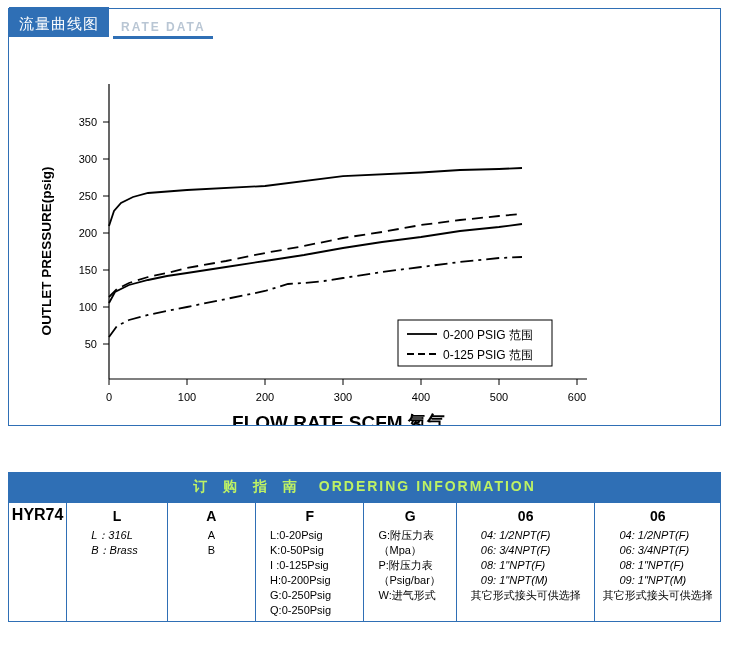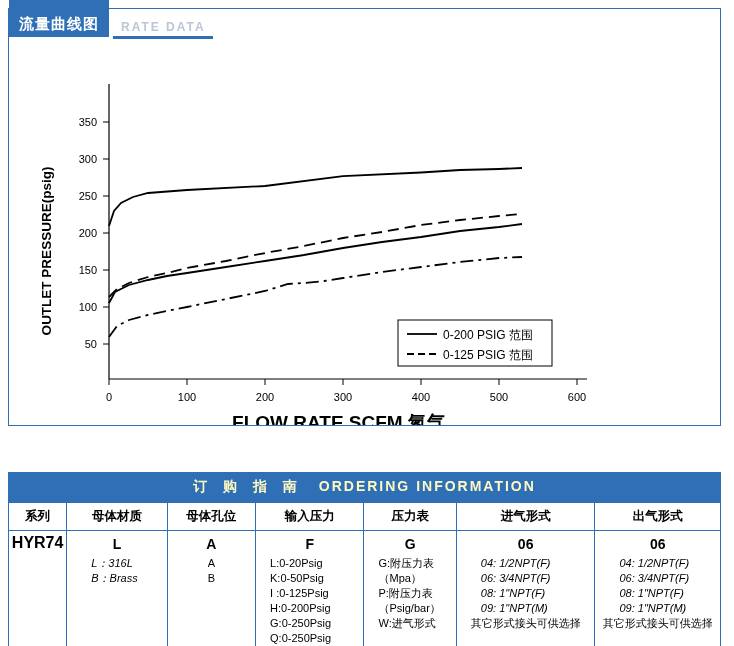--- a/index.html
+++ b/index.html
@@ -2,30 +2,30 @@
 <html><head>
 <meta charset="utf-8">
 <style>
   html,body{margin:0;padding:0;background:#ffffff;}
   body{width:734px;height:646px;font-family:"Liberation Sans",sans-serif;color:#000;}
   .page{position:relative;width:734px;height:646px;overflow:hidden;}
 
   
   .chart-panel{position:absolute;left:8px;top:8px;width:713px;height:418px;border:1px solid #2f6fb5;box-sizing:border-box;}
   .panel-head{position:absolute;left:0;top:0;height:28px;display:flex;align-items:flex-end;}
-  .panel-title{background:#2f6fb5;color:#ffffff;font-size:15px;font-weight:bold;padding:16px 10px 4px 10px;line-height:18px;letter-spacing:1px;}
+  .panel-title{background:#2f6fb5;color:#ffffff;font-size:15px;font-weight:normal;padding:8px 10px 4px 10px;line-height:18px;letter-spacing:1px;}
   .panel-title-en{color:#b9c6d4;font-size:12px;letter-spacing:2px;font-weight:bold;padding:0 0 3px 12px;}
   .head-underline{position:absolute;left:104px;top:27px;width:100px;height:3px;background:#2f6fb5;}
 
   .chart-area{position:absolute;left:0;top:30px;width:711px;height:386px;}
   svg{display:block;}
 
   
   .order-wrap{position:absolute;left:8px;top:472px;width:713px;}
-  .order-head{background:#2f6fb5;color:#fef9c3;text-align:center;font-size:14px;font-weight:bold;letter-spacing:2px;padding:5px 0 6px 0;border:1px solid #2f6fb5;border-bottom:none;box-sizing:border-box;}
+  .order-head{background:#2f6fb5;color:#bef264;text-align:center;font-size:14px;font-weight:bold;letter-spacing:2px;padding:5px 0 6px 0;border:1px solid #2f6fb5;border-bottom:none;box-sizing:border-box;}
   .order-head .cn{letter-spacing:6px;}
   .order-head .en{letter-spacing:2px;margin-left:16px;}
   table.order{border-collapse:collapse;width:713px;table-layout:fixed;}
   table.order td{border:1px solid #2f6fb5;vertical-align:top;padding:3px 2px;font-size:11px;text-align:center;}
   table.order tr.hdr td{font-size:12.5px;font-weight:bold;padding:5px 2px;vertical-align:middle;}
   .col-series{width:58px;}
   .col-mat{width:100px;}
   .col-hole{width:88px;}
   .col-in{width:108px;}
   .col-gauge{width:92px;}
@@ -125,29 +125,20 @@
       <colgroup>
         <col class="col-series">
           <col class="col-mat">
           <col class="col-hole">
           <col class="col-in">
         <col class="col-gauge">
           <col class="col-inlet">
           <col class="col-outlet">
       </colgroup>
       <tbody>
-          <tr class="hdr">
-        <td>系列</td>
-        <td>母体材质</td>
-        <td>母体孔位</td>
-        <td>输入压力</td>
-        <td>压力表</td>
-        <td>进气形式</td>
-        <td>出气形式</td>
-      </tr>
       <tr>
         <td>
           <span class="model">HYR74</span>
         </td>
         <td>
           <span class="bigcode">L</span>
           <span class="sub ml">L：316L</span>
           <span class="sub ml">B：Brass</span>
         </td>
         <td>

